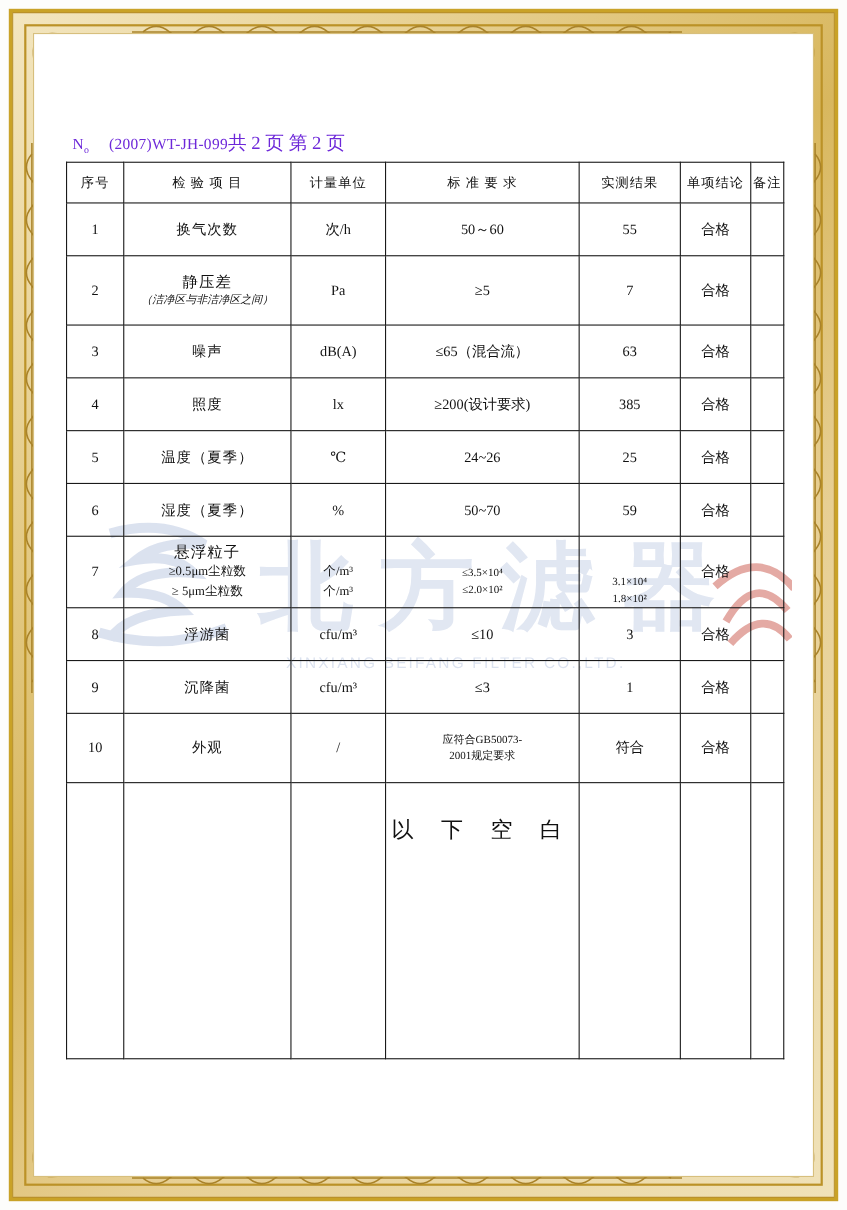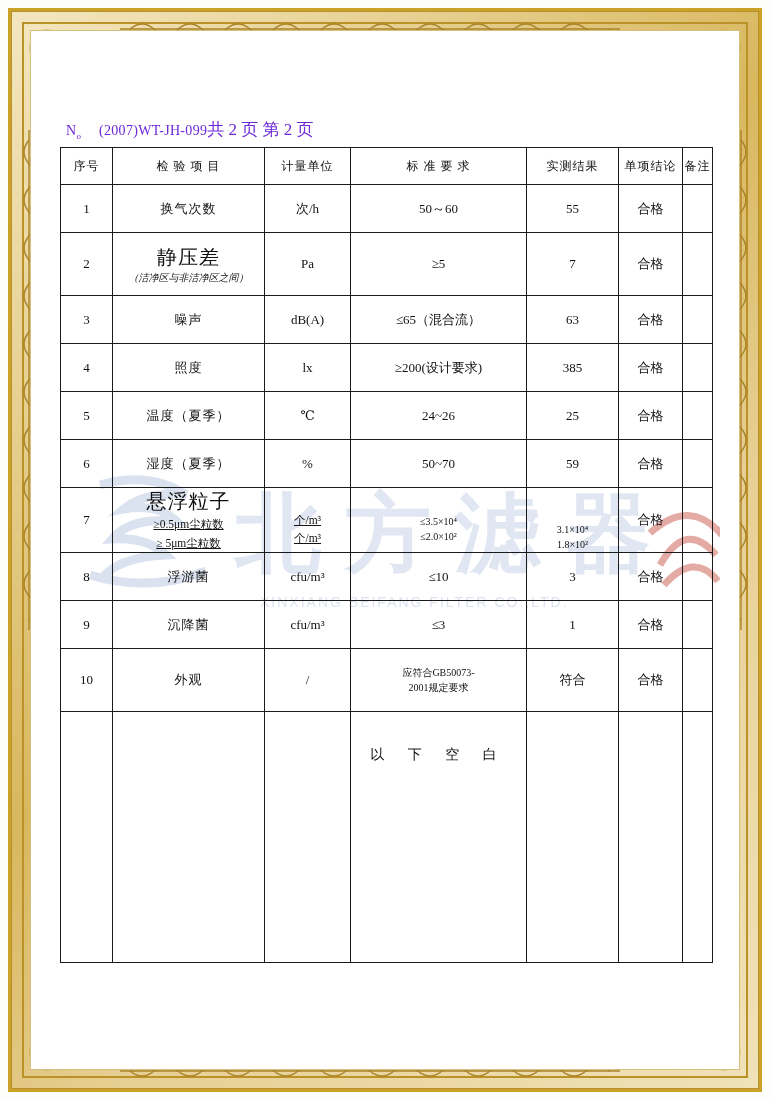--- a/index.html
+++ b/index.html
@@ -119,28 +119,28 @@
   }
   .col-no      { width: 52px; }
   .col-item    { width: 152px; }
   .col-unit    { width: 86px; }
   .col-std     { width: 176px; }
   .col-result  { width: 92px; }
   .col-concl   { width: 64px; }
   .col-remark  { width: 30px; }
 
   td.cell { height: 47px; }
-  .item-main { font-size: 20px; letter-spacing: 1px; }
+  .item-main { font-size: 14px; letter-spacing: 1px; }
   .item-sub  { font-size: 10px; line-height: 1.35; display: block; font-style: italic; }
 
   .two-line { line-height: 1.5; font-size: 10px; }
-  .small-line { font-size: 11.5px; line-height: 1.6; text-decoration: underline; }
+  .small-line { font-size: 11.5px; line-height: 1.6; }
   .blank-note {
     letter-spacing: 10px;
-    font-size: 14px;
+    font-size: 20px;
     margin-top: 20px;
   }
   td.tall { height: 62px; }
   td.filler { height: 250px; }
 
   
   .watermark {
     position: absolute;
     left: 60px;
     top: 455px;

